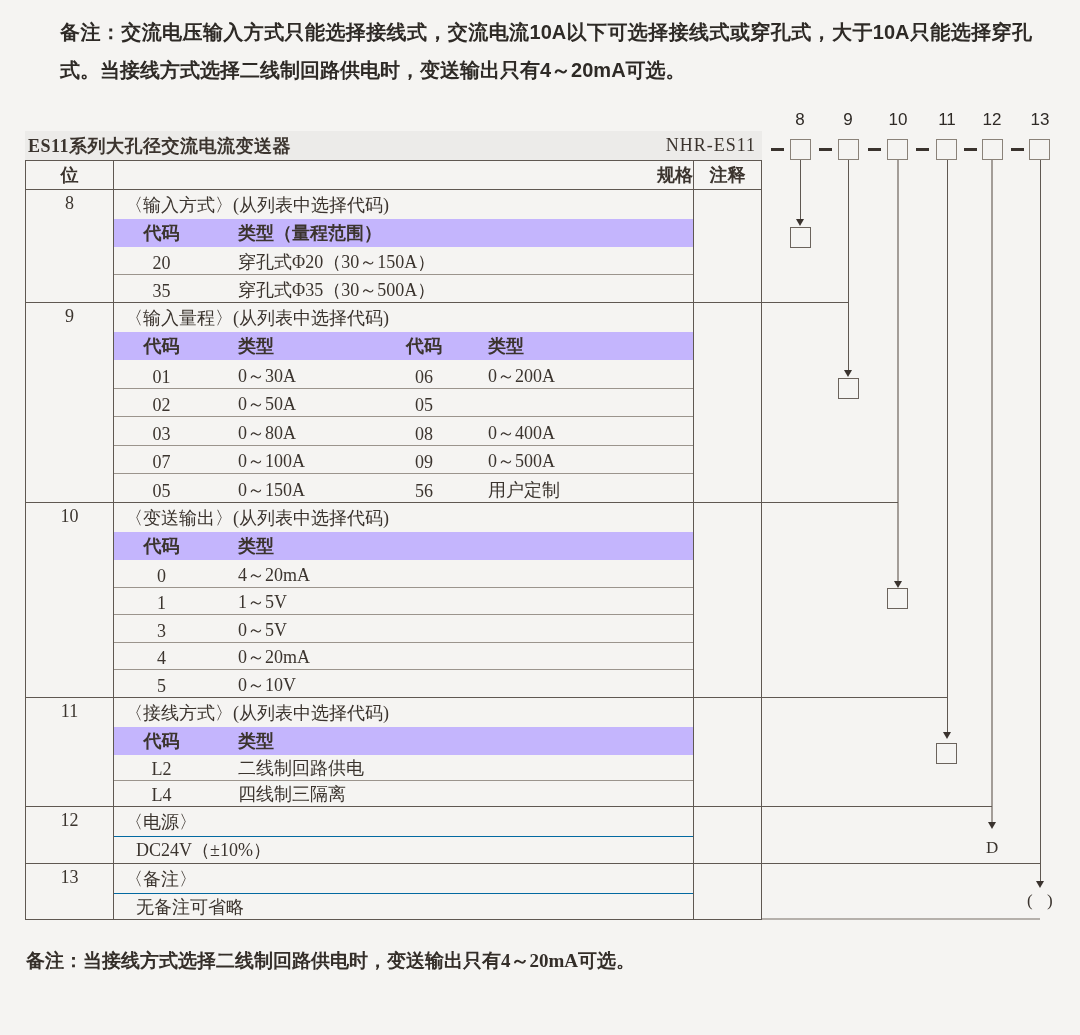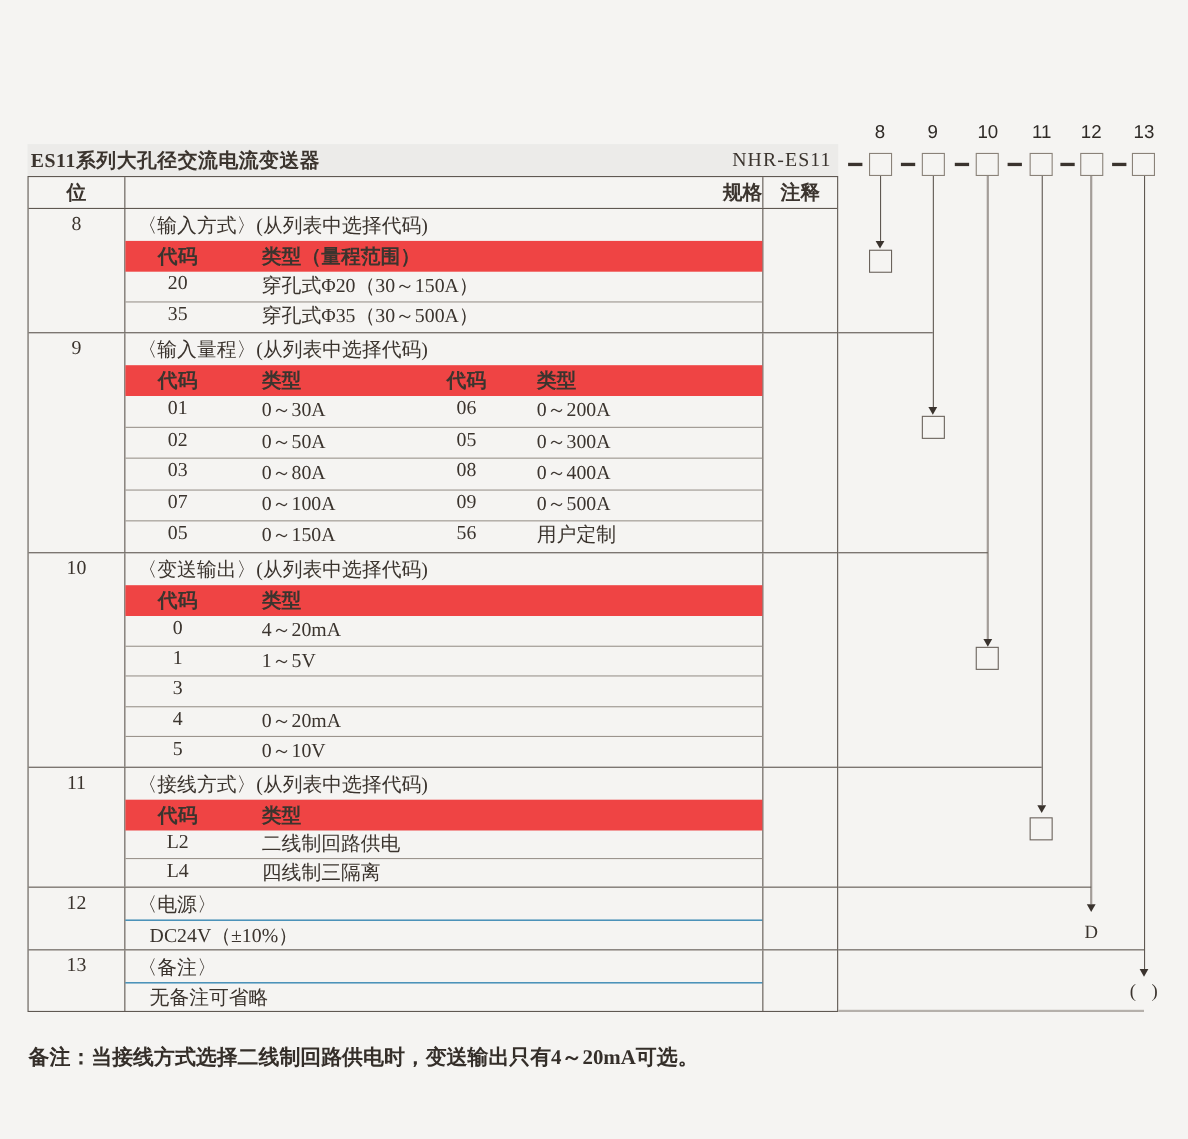--- a/index.html
+++ b/index.html
@@ -36,24 +36,24 @@
   .h-note { flex:1; text-align:center; line-height:28px; }
   .sec { display:flex; }
   .sec + .sec { border-top:1px solid #5f5852; }
   .s-pos  { width:88px; border-right:1px solid #5f5852; text-align:center; padding-top:3px; }
   .s-spec { width:580px; border-right:1px solid #5f5852; display:flex; flex-direction:column; }
   .s-note { flex:1; }
   .sec8  { height:112px; } .sec9  { height:200px; } .sec10 { height:195px; }
   .sec11 { height:109px; } .sec12 { height:57px;  } .sec13 { height:57px; }
   .spec-title { height:29px; display:flex; align-items:center; padding-left:11px; }
   .sub-band {
-    height:28px; background:#ef4444; display:flex; align-items:center; font-weight:bold;
+    height:28px; background:#c4b5fd; display:flex; align-items:center; font-weight:bold;
   }
   .rows { flex:1; display:flex; flex-direction:column; }
-  .code-row { flex:1; display:flex; align-items:flex-start; }
+  .code-row { flex:1; display:flex; align-items:flex-end; }
   .code-row + .code-row { border-top:1px solid #9b948d; }
   .value-row { flex:1; display:flex; align-items:center; border-top:1px solid #0369a1; padding-left:22px; }
   .cc1 { width:95px; text-align:center; }
   .ct1 { width:185px; padding-left:29px; }
   .cc2 { width:60px; text-align:center; }
   .ct2 { flex:1; padding-left:34px; }
   .ctf { flex:1; padding-left:29px; }
   
   .digit {
     position:absolute; top:110px; width:30px; text-align:center;
@@ -77,20 +77,21 @@
   .hconn { position:absolute; height:1px; background:#5f5852; }
   .hconn.light { height:2px; background:#b5b0ab; }
   .marker { position:absolute; font-size:17px; color:#3b342e; }
   .marker.parens { letter-spacing:5px; }
 </style>
 </head>
 <body>
 
 <div class="page">
 
+  <div class="top-note">备注：交流电压输入方式只能选择接线式，交流电流10A以下可选择接线式或穿孔式，大于10A只能选择穿孔式。当接线方式选择二线制回路供电时，变送输出只有4～20mA可选。</div>
 
   <div class="title-band">
     <span class="product-title">ES11系列大孔径交流电流变送器</span>
     <span class="model-prefix">NHR-ES11</span>
   </div>
 
   <div class="sel-table">
     <div class="thead">
       <div class="h-pos">位</div>
       <div class="h-spec">规格</div>
@@ -133,21 +134,20 @@
           <div class="code-row">
             <span class="cc1">01</span>
             <span class="ct1">0～30A</span>
             <span class="cc2">06</span>
             <span class="ct2">0～200A</span>
           </div>
           <div class="code-row">
             <span class="cc1">02</span>
             <span class="ct1">0～50A</span>
             <span class="cc2">05</span>
-            <span class="ct2">0～300A</span>
           </div>
           <div class="code-row">
             <span class="cc1">03</span>
             <span class="ct1">0～80A</span>
             <span class="cc2">08</span>
             <span class="ct2">0～400A</span>
           </div>
           <div class="code-row">
             <span class="cc1">07</span>
             <span class="ct1">0～100A</span>
@@ -177,20 +177,21 @@
           <div class="code-row">
             <span class="cc1">0</span>
             <span class="ctf">4～20mA</span>
           </div>
           <div class="code-row">
             <span class="cc1">1</span>
             <span class="ctf">1～5V</span>
           </div>
           <div class="code-row">
             <span class="cc1">3</span>
+            <span class="ctf">0～5V</span>
           </div>
           <div class="code-row">
             <span class="cc1">4</span>
             <span class="ctf">0～20mA</span>
           </div>
           <div class="code-row">
             <span class="cc1">5</span>
             <span class="ctf">0～10V</span>
           </div>
         </div>

